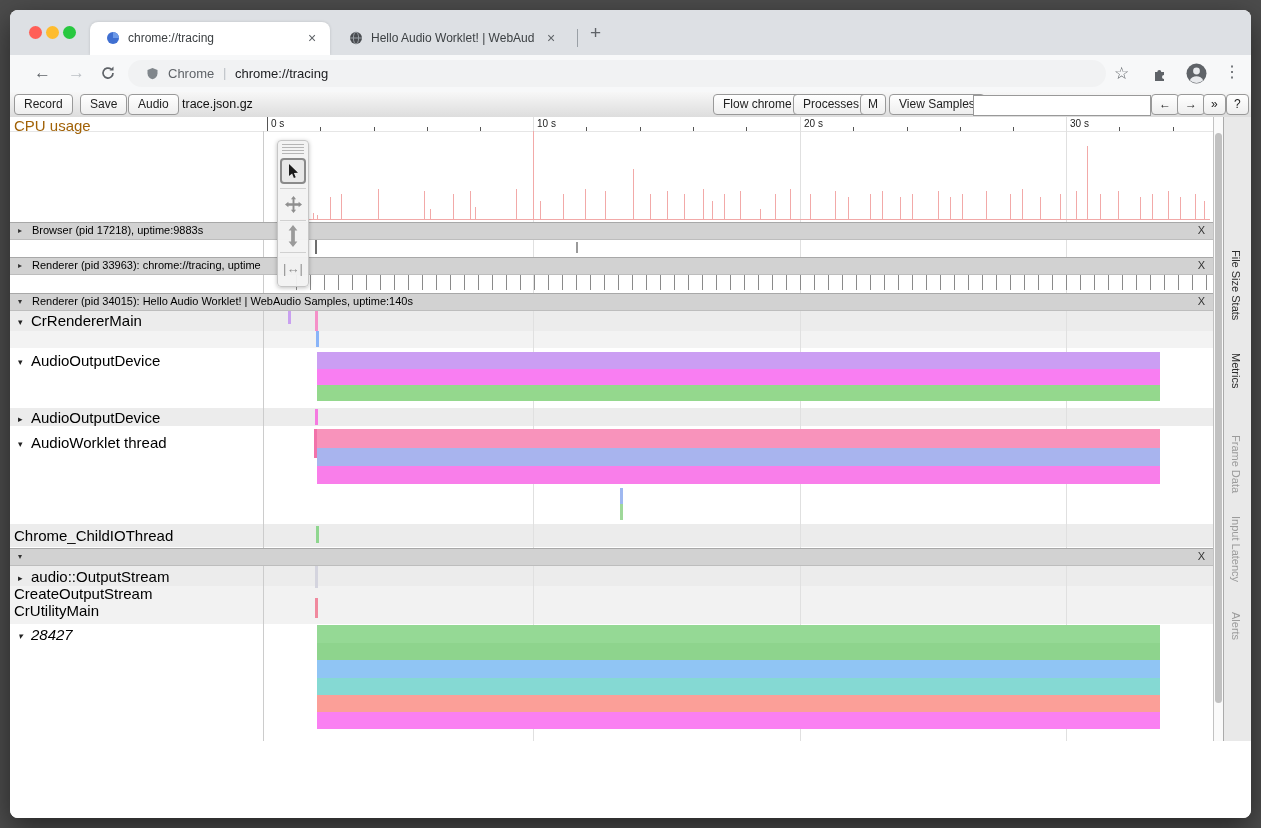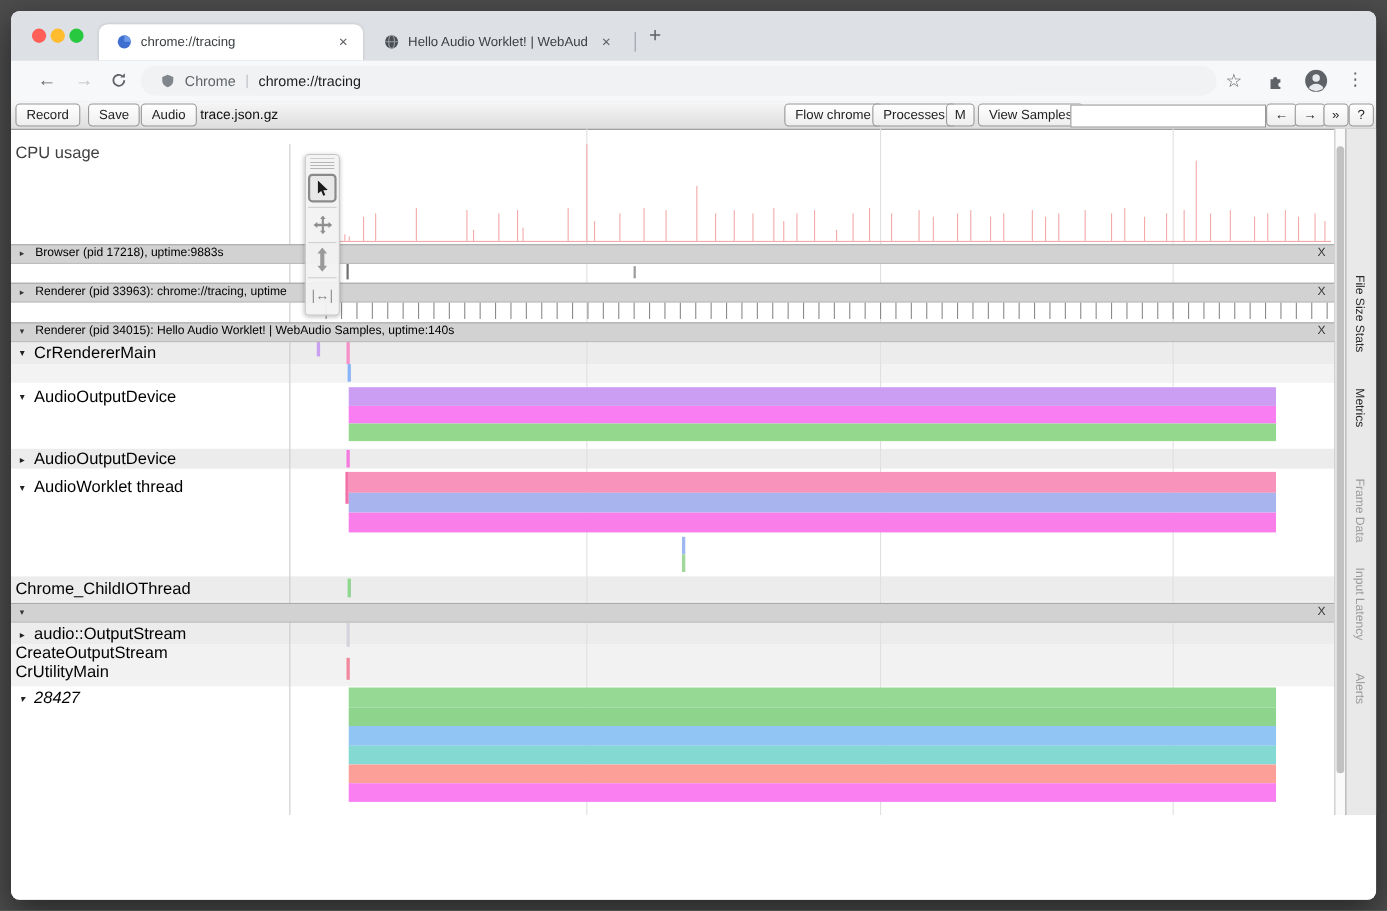--- a/index.html
+++ b/index.html
@@ -26,21 +26,21 @@
   #ruler{left:0;top:107px;width:1203px;height:14px;background:#fff;border-bottom:1px solid #e6e6e6;}
   .ruler-label{position:absolute;top:0;font-size:10px;color:#222;padding-left:3px;border-left:1px solid #555;height:14px;line-height:13px;}
   .strip{left:0;width:1203px;}
   .proc-header{position:absolute;left:0;width:1203px;height:16px;background:#d2d2d2;border-top:1px solid #a8a8a8;border-bottom:1px solid #bdbdbd;font-size:11px;color:#000;line-height:15px;z-index:3;}
   .proc-arrow{position:absolute;left:8px;font-size:8px;color:#333;top:0px;}
   .proc-label{position:absolute;left:22px;white-space:nowrap;}
   .proc-close{position:absolute;right:8px;font-size:11px;color:#333;top:0;}
   .thr{position:absolute;font-size:15px;color:#000;z-index:3;white-space:nowrap;}
   .thr .arr{display:inline-block;width:13px;font-size:9px;color:#222;vertical-align:1px;}
   #vdiv{left:253px;top:121px;width:1px;height:610px;background:#ccc;z-index:2;}
-  #cpu-label{left:4px;top:121px;font-size:15px;color:#404040;z-index:3;}
+  #cpu-label{left:4px;top:107px;font-size:15px;color:#a16207;z-index:3;}
   
   #scrollstrip{left:1203px;top:107px;width:10px;height:624px;background:#fafafa;border-left:1px solid #c2c2c2;z-index:4;}
   #scrollthumb{left:1px;top:16px;width:7px;height:570px;background:#c1c1c1;border-radius:4px;}
   #rsidebar{left:1213px;top:107px;width:28px;height:624px;background:#e9e9e9;border-left:1px solid #ababab;z-index:4;}
   .side-tab{position:absolute;left:6px;writing-mode:vertical-rl;font-size:11px;white-space:nowrap;}
   
   #palette{left:267px;top:130px;width:30px;height:145px;background:rgba(242,242,242,.95);border:1px solid #c6c6c6;border-radius:4px;box-shadow:0 1px 4px rgba(0,0,0,.25);z-index:6;}
   .pal-grip{height:11px;margin:3px 4px 0 4px;background:repeating-linear-gradient(#b5b5b5 0 1px,transparent 1px 3px);}
   .pal-tool{width:24px;height:24px;margin:3px auto 0 auto;display:flex;align-items:center;justify-content:center;border-radius:4px;}
   .pal-tool.sel{border:2px solid #8a8a8a;background:#e8e8e8;width:22px;height:22px;}
@@ -122,20 +122,40 @@
     <div class="abs macbtn" style="left:783px;">Processes</div>
     <div class="abs macbtn sm" style="left:850px;">M</div>
     <div class="abs macbtn" style="left:879px;">View Samples</div>
     <input class="abs" id="searchbox" style="left: 963px; width: 172px;" value="">
     <div class="abs macbtn sm" style="left:1141px;">←</div>
     <div class="abs macbtn sm" style="left:1167px;">→</div>
     <div class="abs macbtn sm" style="left:1193px;">»</div>
     <div class="abs macbtn sm" style="left:1216px;">?</div>
   </div>
 
+  <div class="abs" id="ruler">
+        <div class="ruler-label" style="left: 257px;">0 s</div>
+        <div class="ruler-label" style="left: 523px;">10 s</div>
+        <div class="ruler-label" style="left: 790px;">20 s</div>
+        <div class="ruler-label" style="left: 1056px;">30 s</div>
+        <div class="mark" style="left: 310.3px; top: 10px; width: 1px; height: 4px; background: rgb(85, 85, 85);"></div>
+        <div class="mark" style="left: 363.6px; top: 10px; width: 1px; height: 4px; background: rgb(85, 85, 85);"></div>
+        <div class="mark" style="left: 416.9px; top: 10px; width: 1px; height: 4px; background: rgb(85, 85, 85);"></div>
+        <div class="mark" style="left: 470.2px; top: 10px; width: 1px; height: 4px; background: rgb(85, 85, 85);"></div>
+        <div class="mark" style="left: 576.3px; top: 10px; width: 1px; height: 4px; background: rgb(85, 85, 85);"></div>
+        <div class="mark" style="left: 629.6px; top: 10px; width: 1px; height: 4px; background: rgb(85, 85, 85);"></div>
+        <div class="mark" style="left: 682.9px; top: 10px; width: 1px; height: 4px; background: rgb(85, 85, 85);"></div>
+        <div class="mark" style="left: 736.2px; top: 10px; width: 1px; height: 4px; background: rgb(85, 85, 85);"></div>
+        <div class="mark" style="left: 843.3px; top: 10px; width: 1px; height: 4px; background: rgb(85, 85, 85);"></div>
+        <div class="mark" style="left: 896.6px; top: 10px; width: 1px; height: 4px; background: rgb(85, 85, 85);"></div>
+        <div class="mark" style="left: 949.9px; top: 10px; width: 1px; height: 4px; background: rgb(85, 85, 85);"></div>
+        <div class="mark" style="left: 1003.2px; top: 10px; width: 1px; height: 4px; background: rgb(85, 85, 85);"></div>
+        <div class="mark" style="left: 1109.3px; top: 10px; width: 1px; height: 4px; background: rgb(85, 85, 85);"></div>
+        <div class="mark" style="left: 1162.6px; top: 10px; width: 1px; height: 4px; background: rgb(85, 85, 85);"></div>
+      </div>
 
   <div class="abs strip" style="top:299px;height:22px;background:#ececec;"></div>
   <div class="abs strip" style="top:321px;height:17px;background:#f3f3f3;"></div>
   <div class="abs strip" style="top:398px;height:18px;background:#ececec;"></div>
   <div class="abs strip" style="top:514px;height:23px;background:#ececec;"></div>
   <div class="abs strip" style="top:554px;height:22px;background:#ececec;"></div>
   <div class="abs strip" style="top:576px;height:38px;background:#f2f2f2;"></div>
 
   <div class="abs" id="vdiv"></div>
   <div class="abs" id="cpu-label">CPU usage</div>

